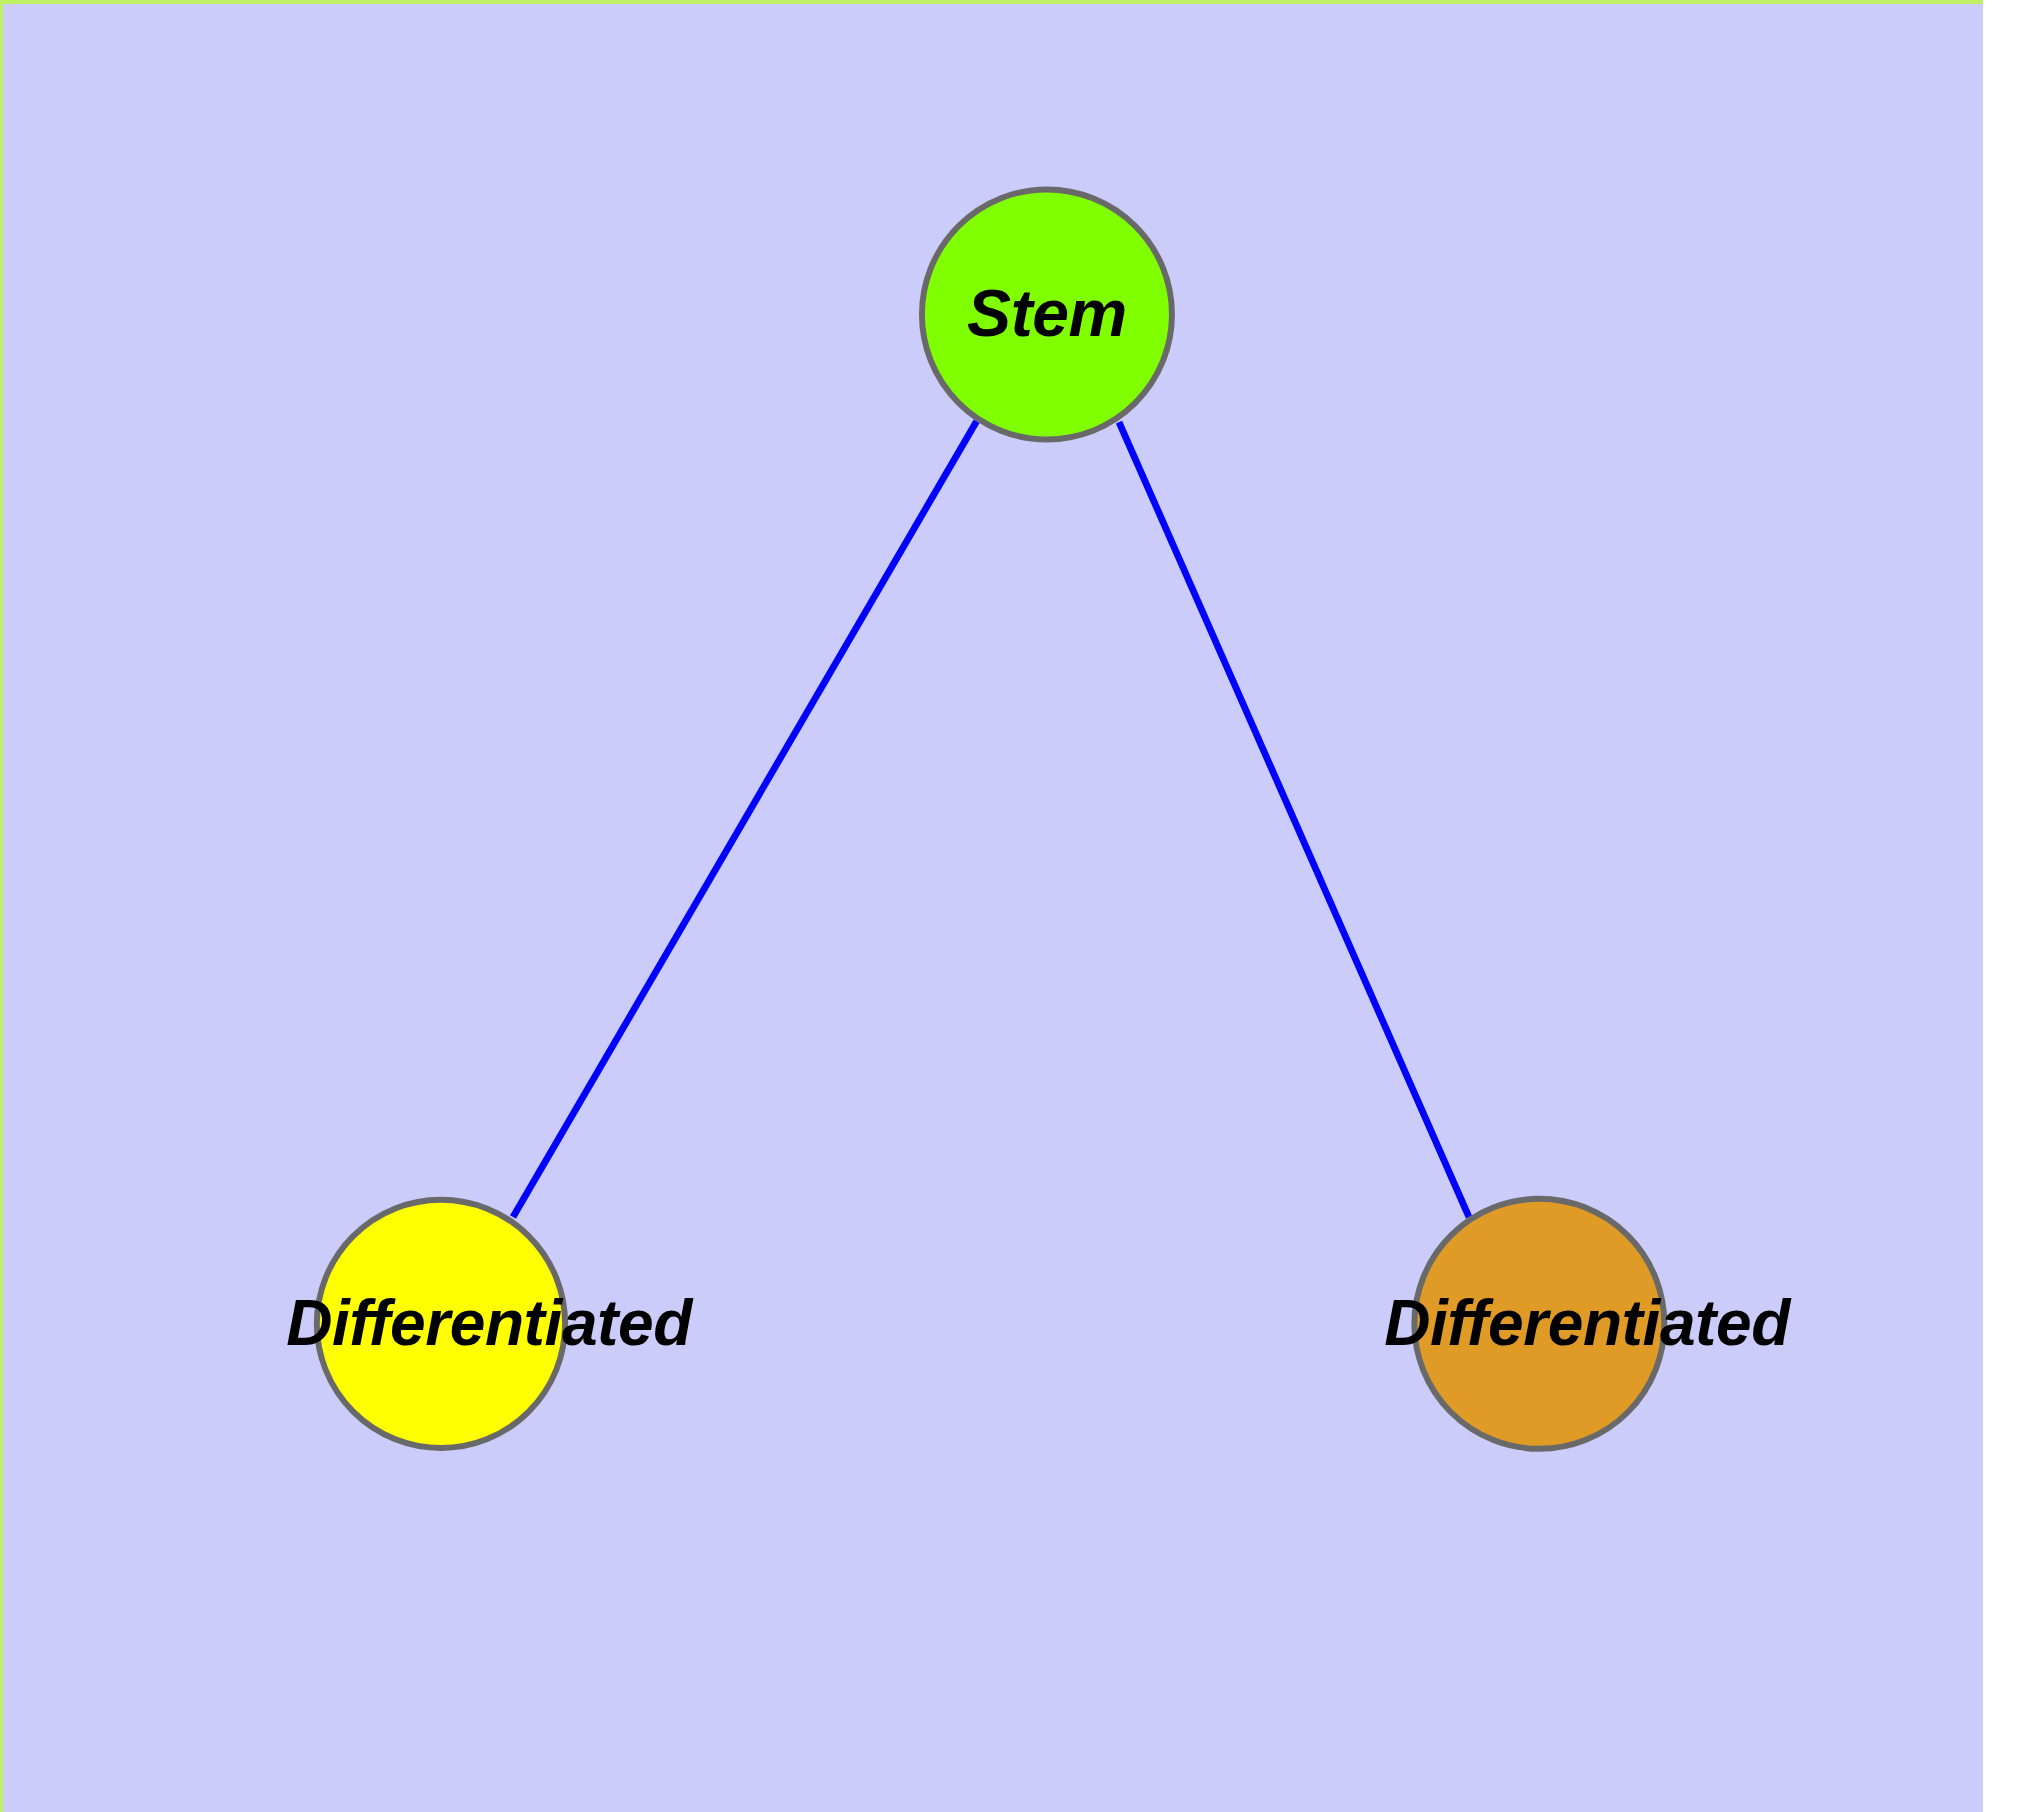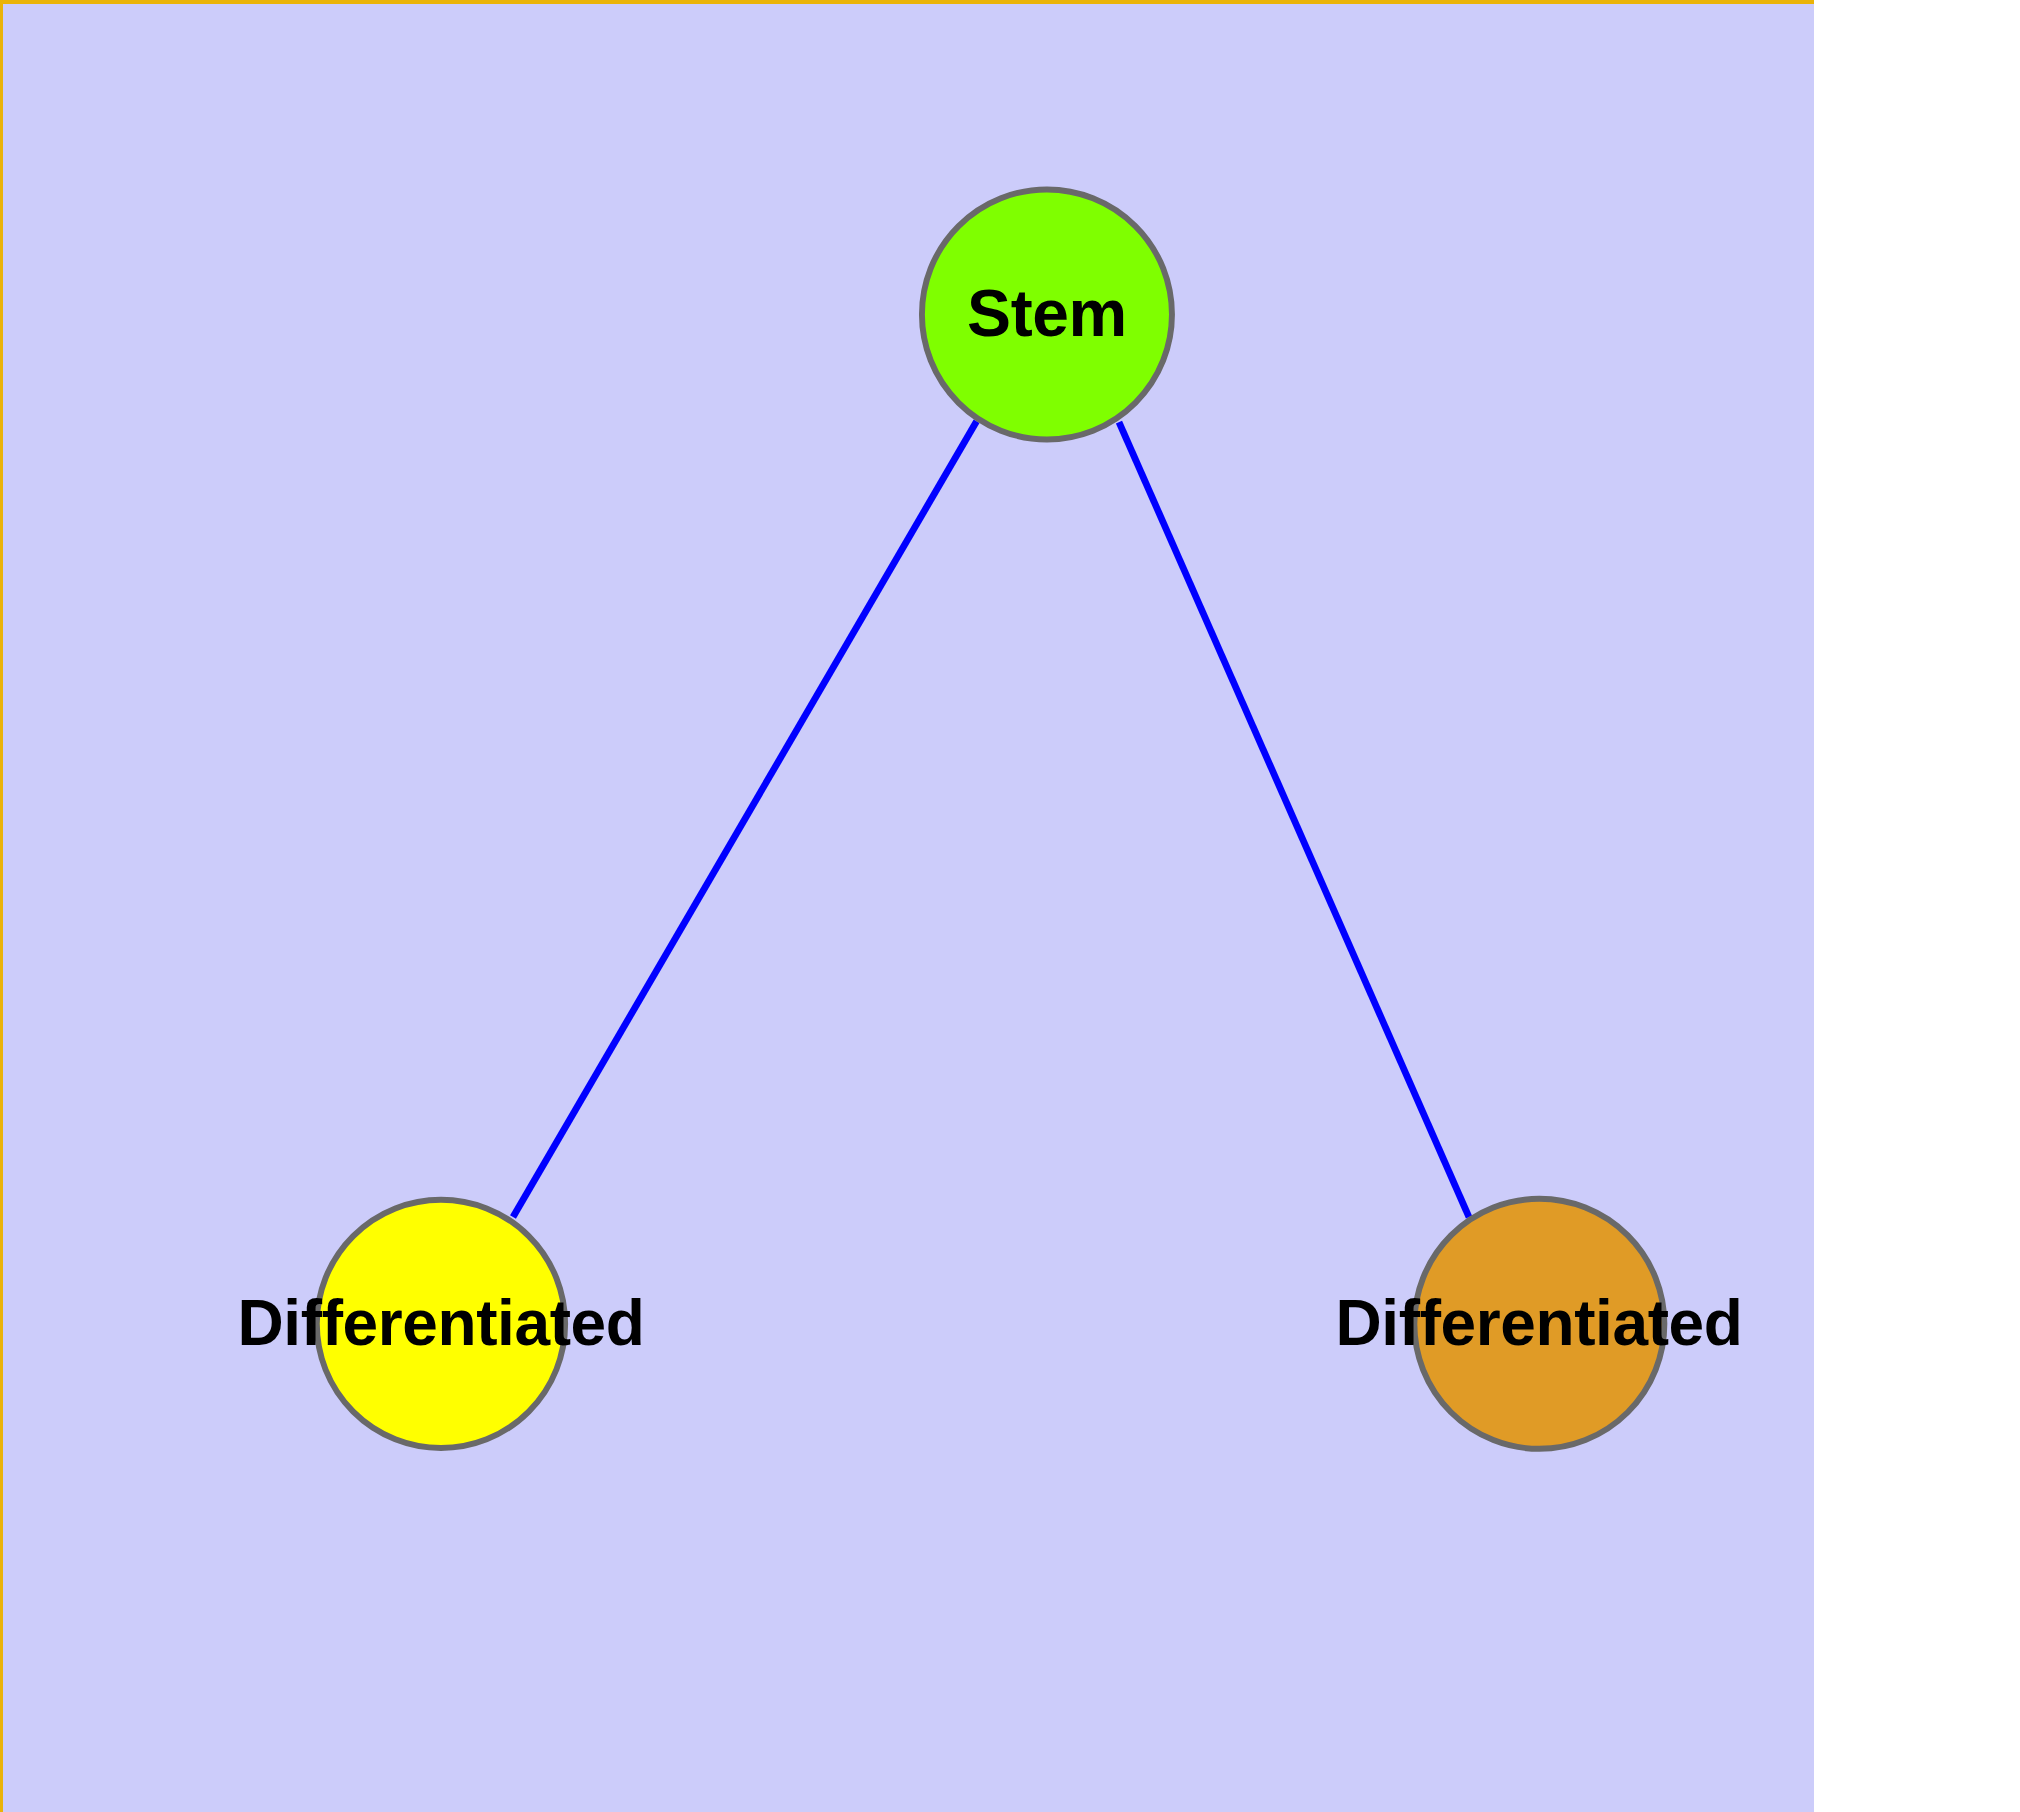--- a/index.html
+++ b/index.html
@@ -3,25 +3,26 @@
 <meta charset="utf-8">
 <title>Cell Differentiation Graph</title>
 <style>
   html, body {
     margin: 0;
     padding: 0;
     background: #ffffff;
   }
   #canvas {
     position: relative;
-    width: 1814px;
+    width: 1983px;
     height: 1812px;
-    background: #eab308;
+    background: #bef264;
     overflow: hidden;
     font-family: "Liberation Sans", "DejaVu Sans", sans-serif;
+    font-style: italic;
   }
   
   #plane {
     position: absolute;
     left: 3.4px;
     top: 4.2px;
     width: 2017px;
     height: 1808px;
     background: #ccccfa;
   }
@@ -41,20 +42,21 @@
     white-space: nowrap;
     letter-spacing: -0.4px;
     pointer-events: none;
     transform: translate(-50%, -50%);
   }
   .node-label.root {
     font-size: 66px;
   }
   .node-label.leaf {
     font-size: 64px;
+    margin-left: 48px;
   }
   .label-line { display: block; }
 </style>
 </head>
 <body>
 
 <div id="canvas">
 
   <div id="plane"></div>
 

